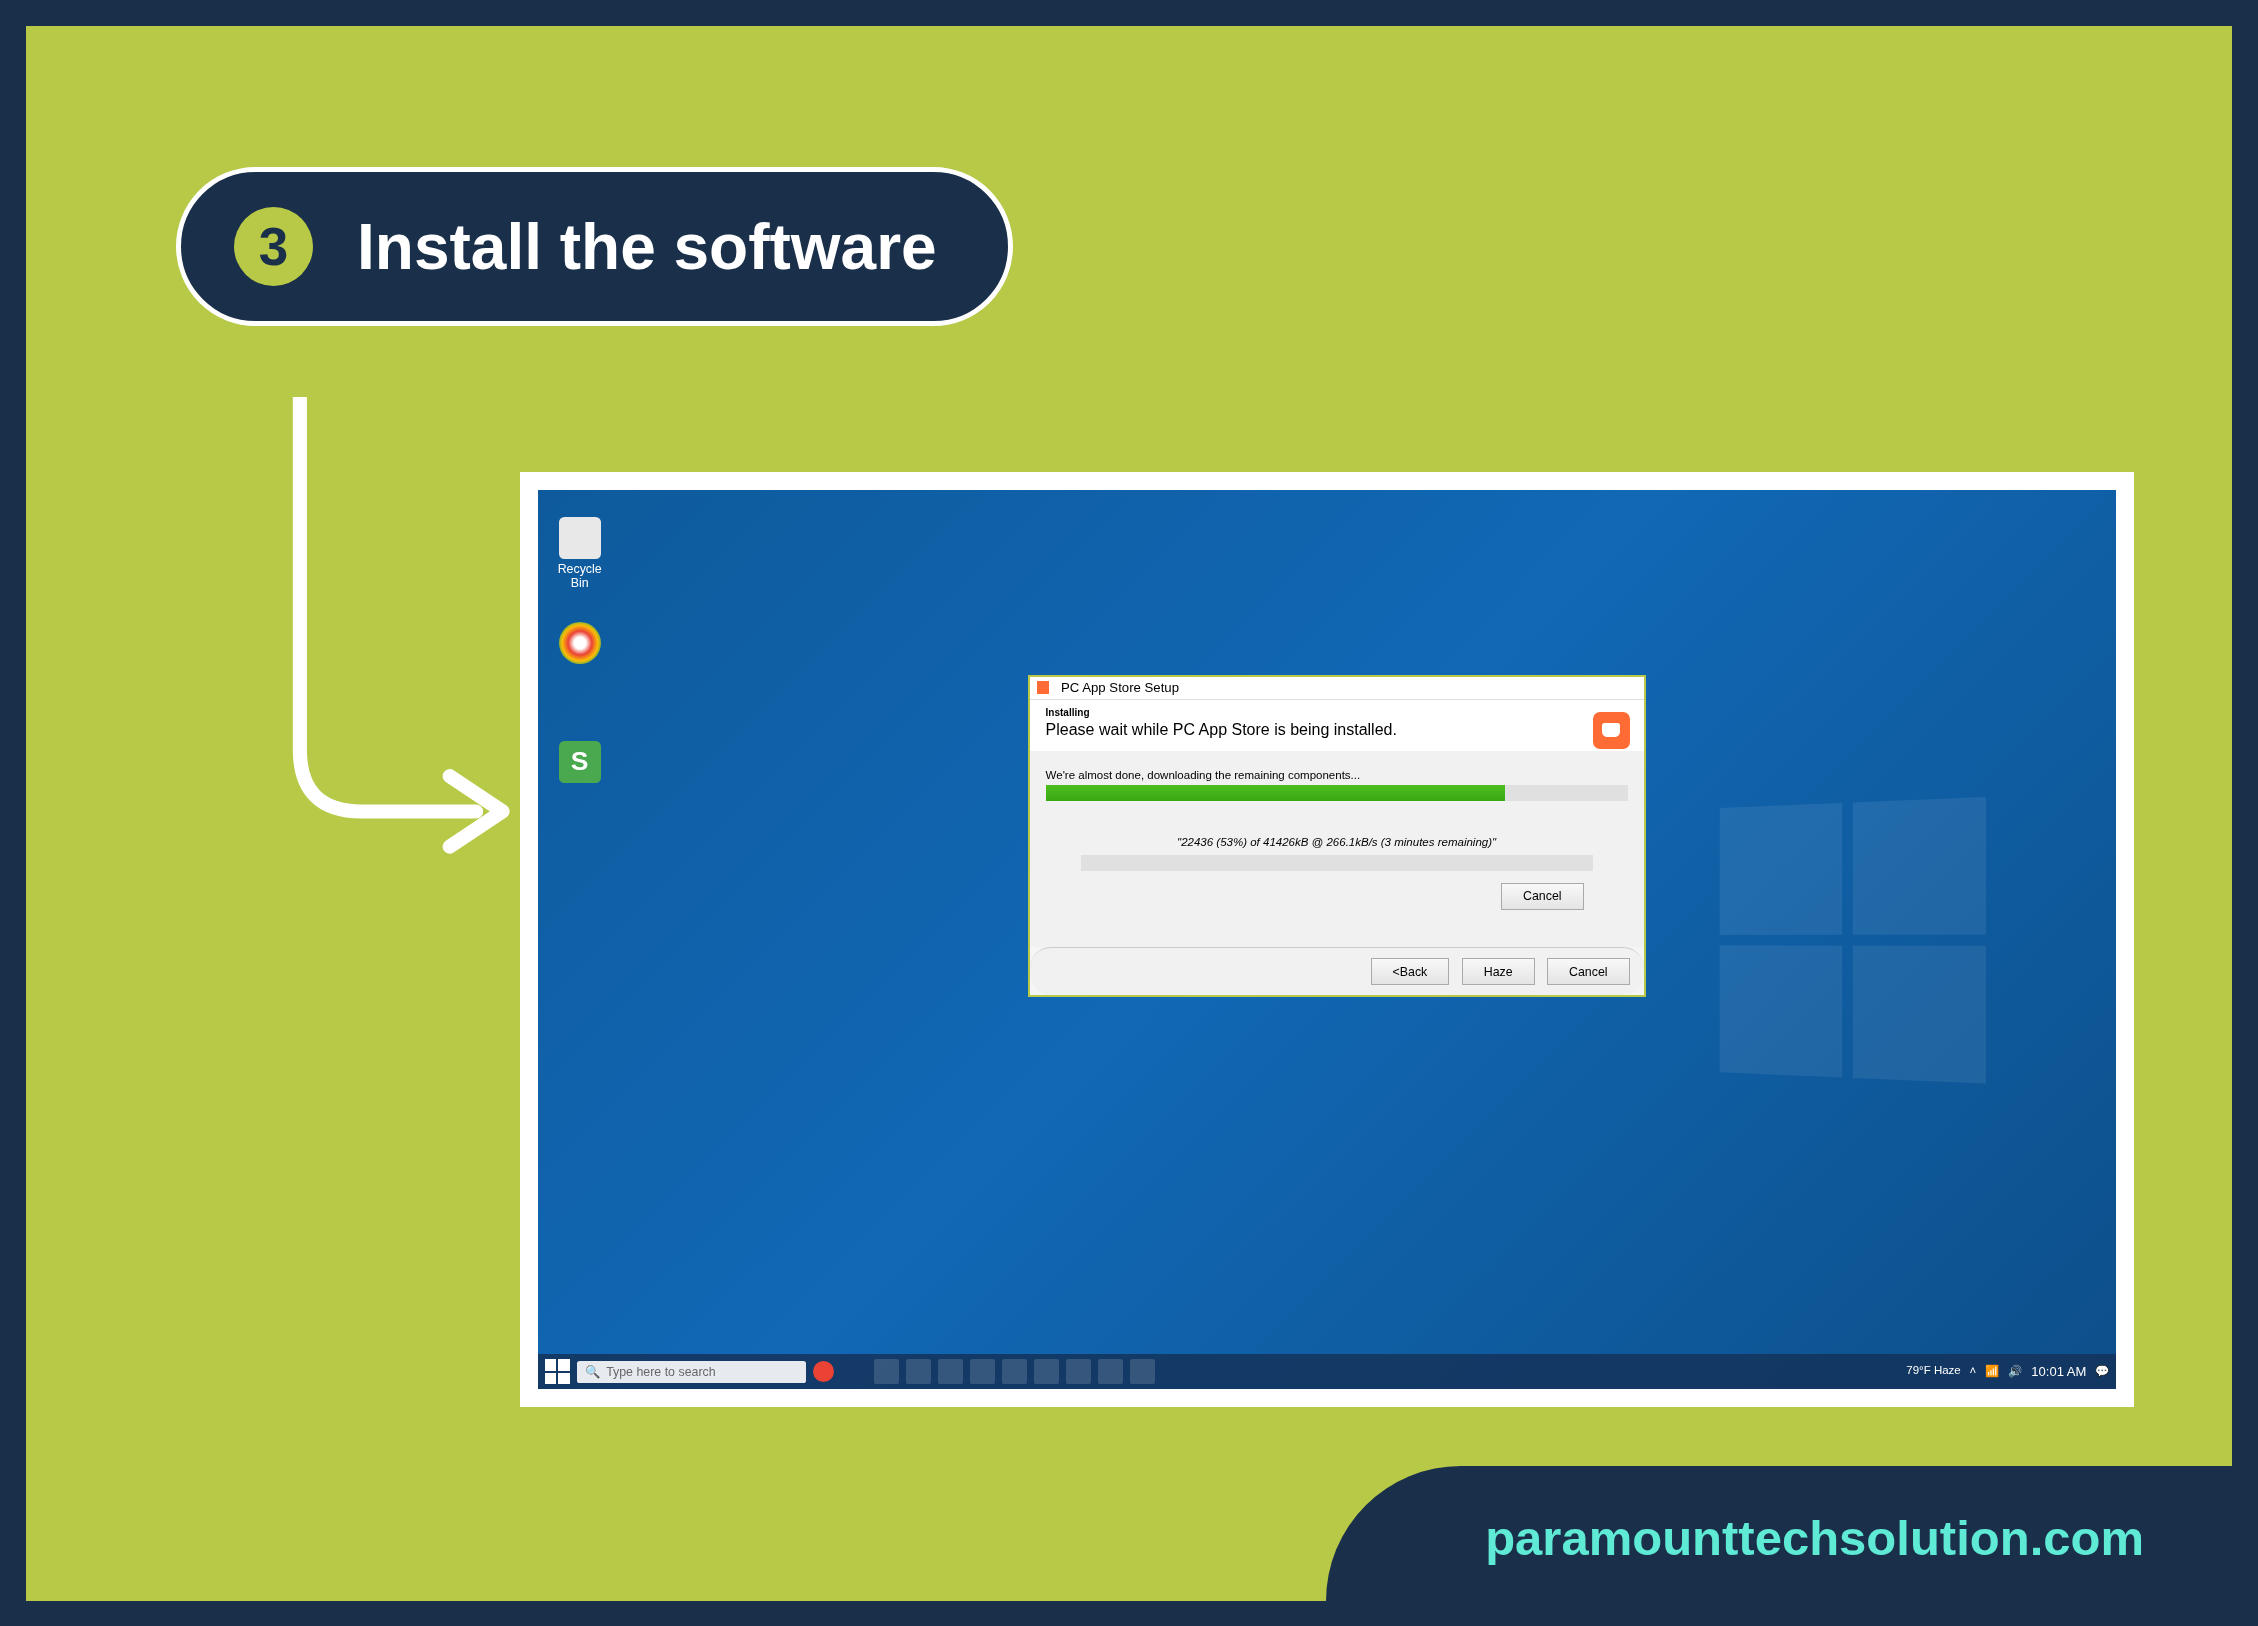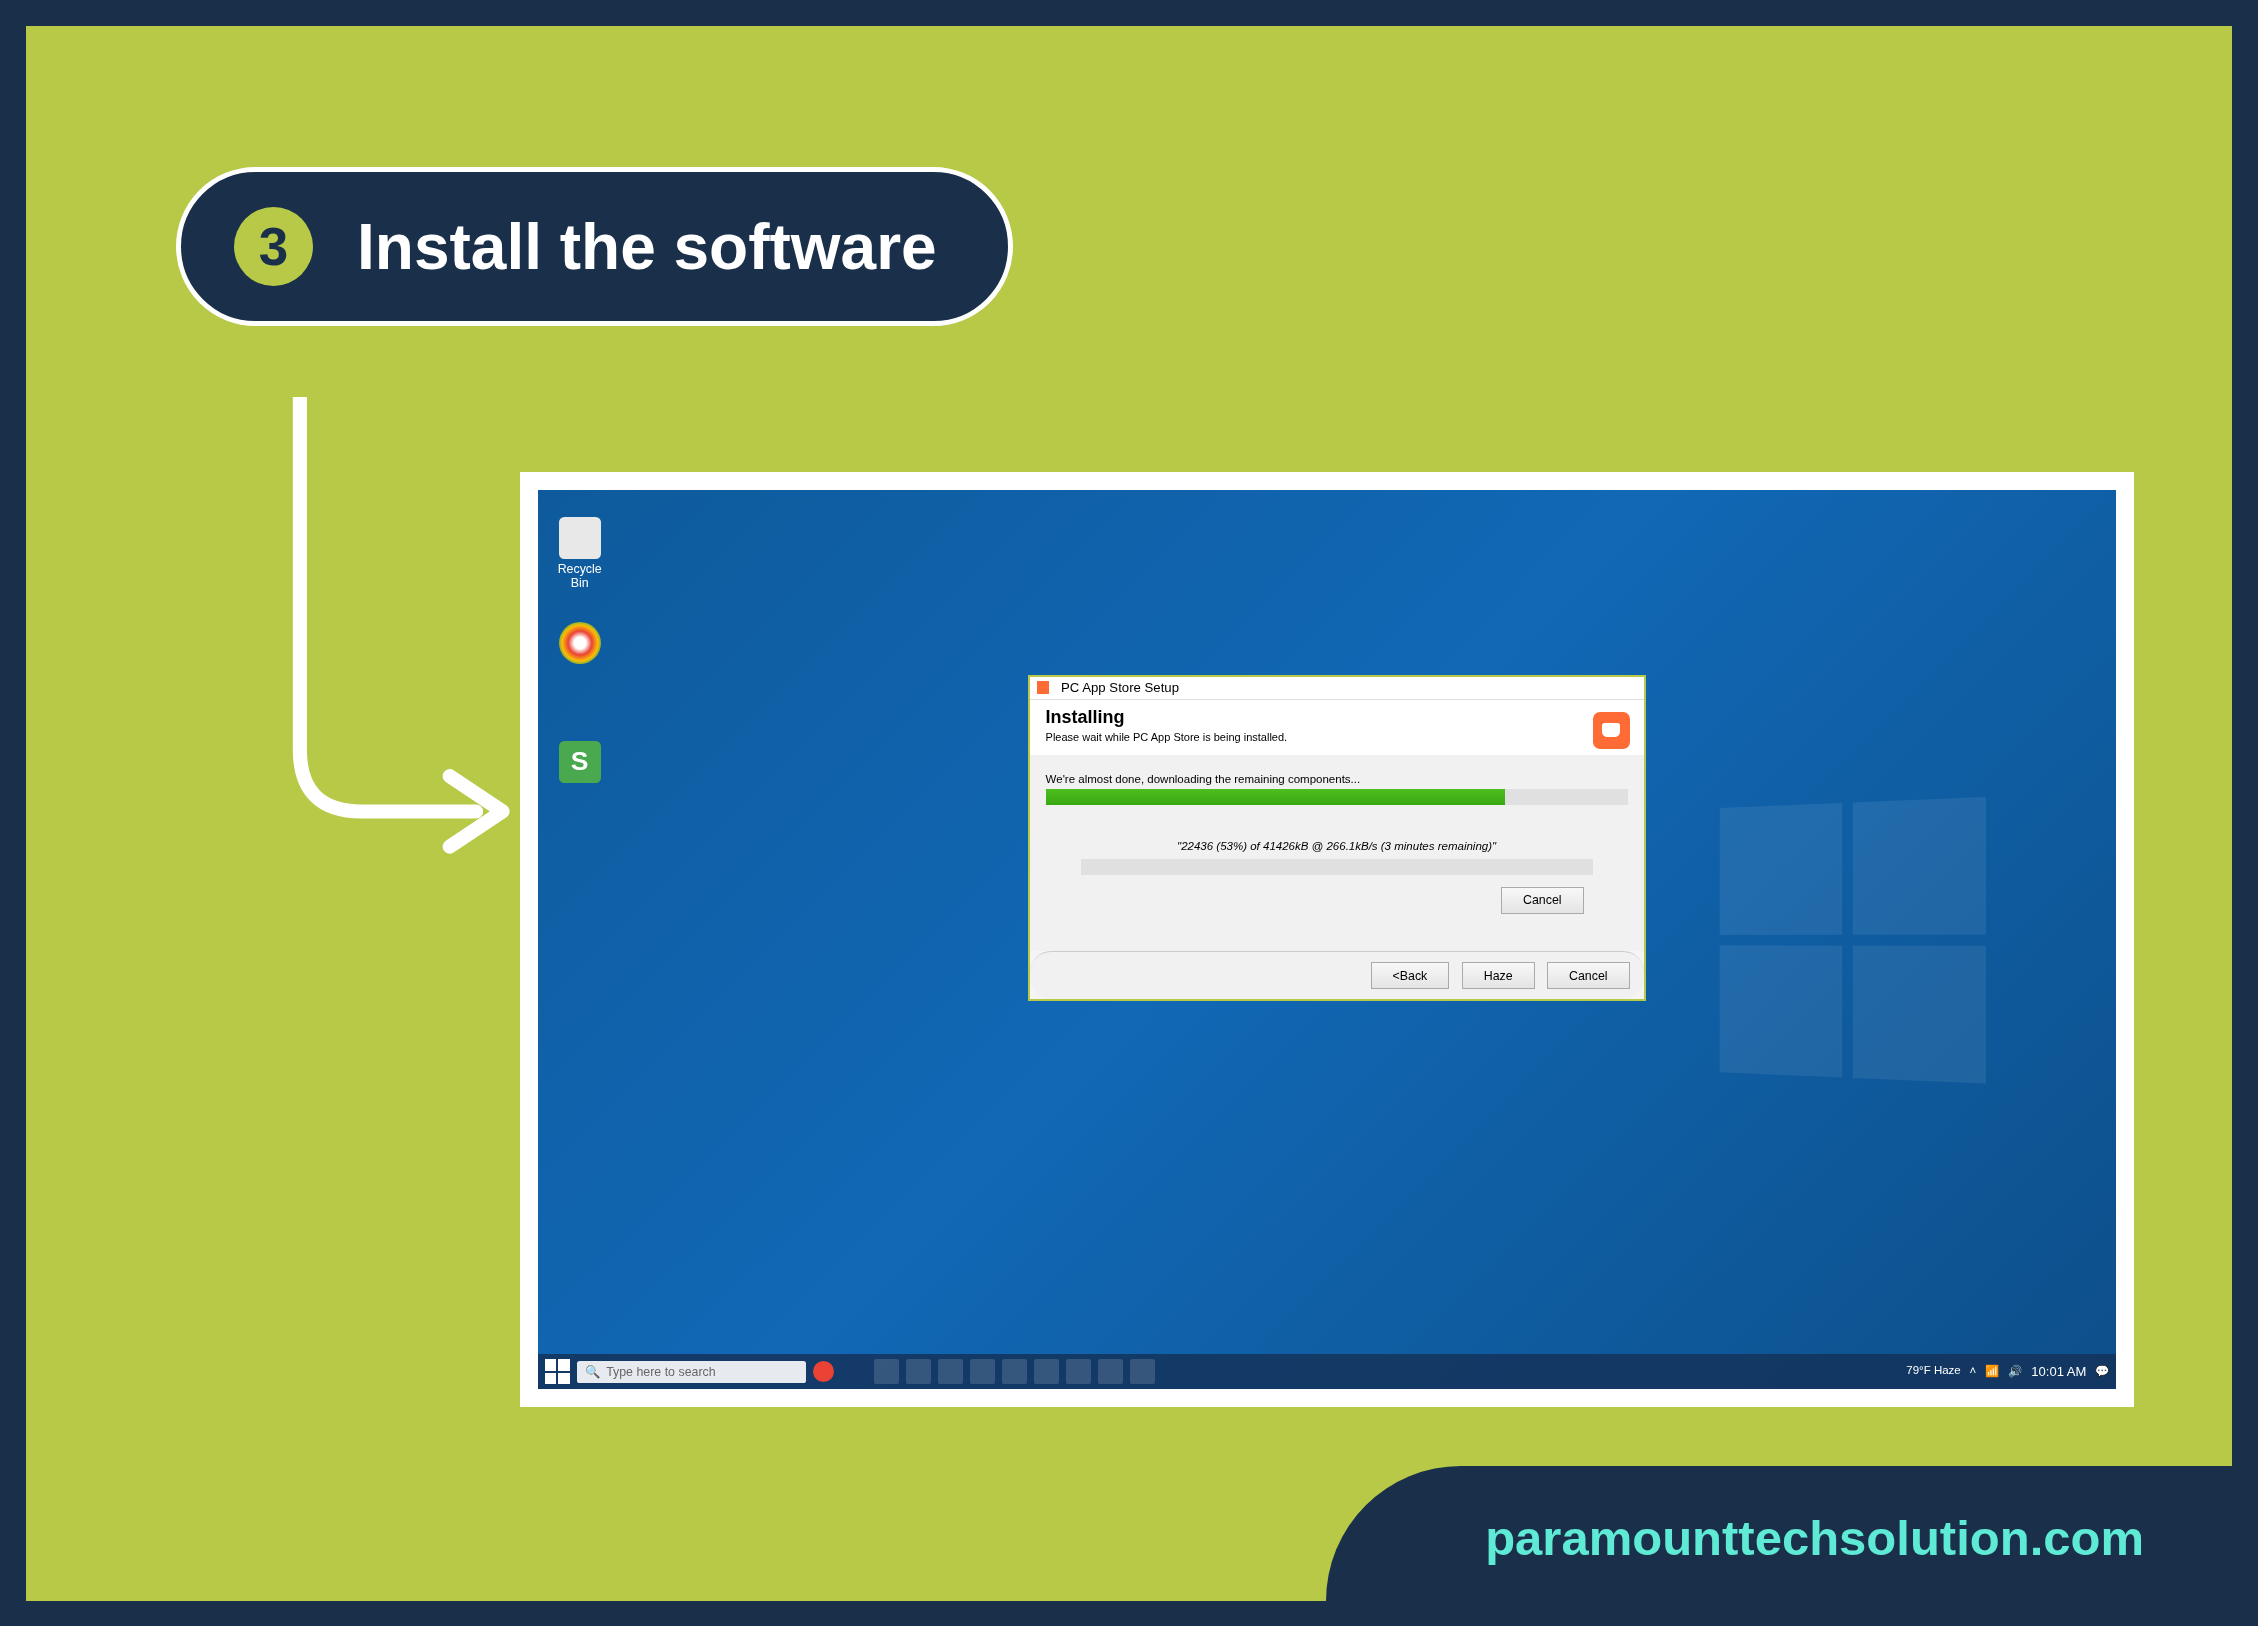--- a/index.html
+++ b/index.html
@@ -130,22 +130,22 @@
     border-bottom: 0.9px solid #ddd;
   }
   .titlebar-icon {
     width: 12.4px; height: 12.4px; background: #ff6b35;
   }
   .header-section {
     background: #ffffff;
     padding: 7px 16px 12.4px 16px;
     position: relative;
   }
-  .h-title { font-size: 18px; font-weight: bold; }
-  .h-sub { font-size: 11px; margin-top: 3.5px; }
+  .h-title { font-size: 10px; font-weight: bold; }
+  .h-sub { font-size: 16px; margin-top: 3.5px; }
   .app-icon {
     position: absolute;
     right: 14px;
     top: 12.4px;
     width: 37px; height: 37px;
     background: #ff6b35;
     border-radius: 7px;
     display: flex;
     align-items: center;
     justify-content: center;

